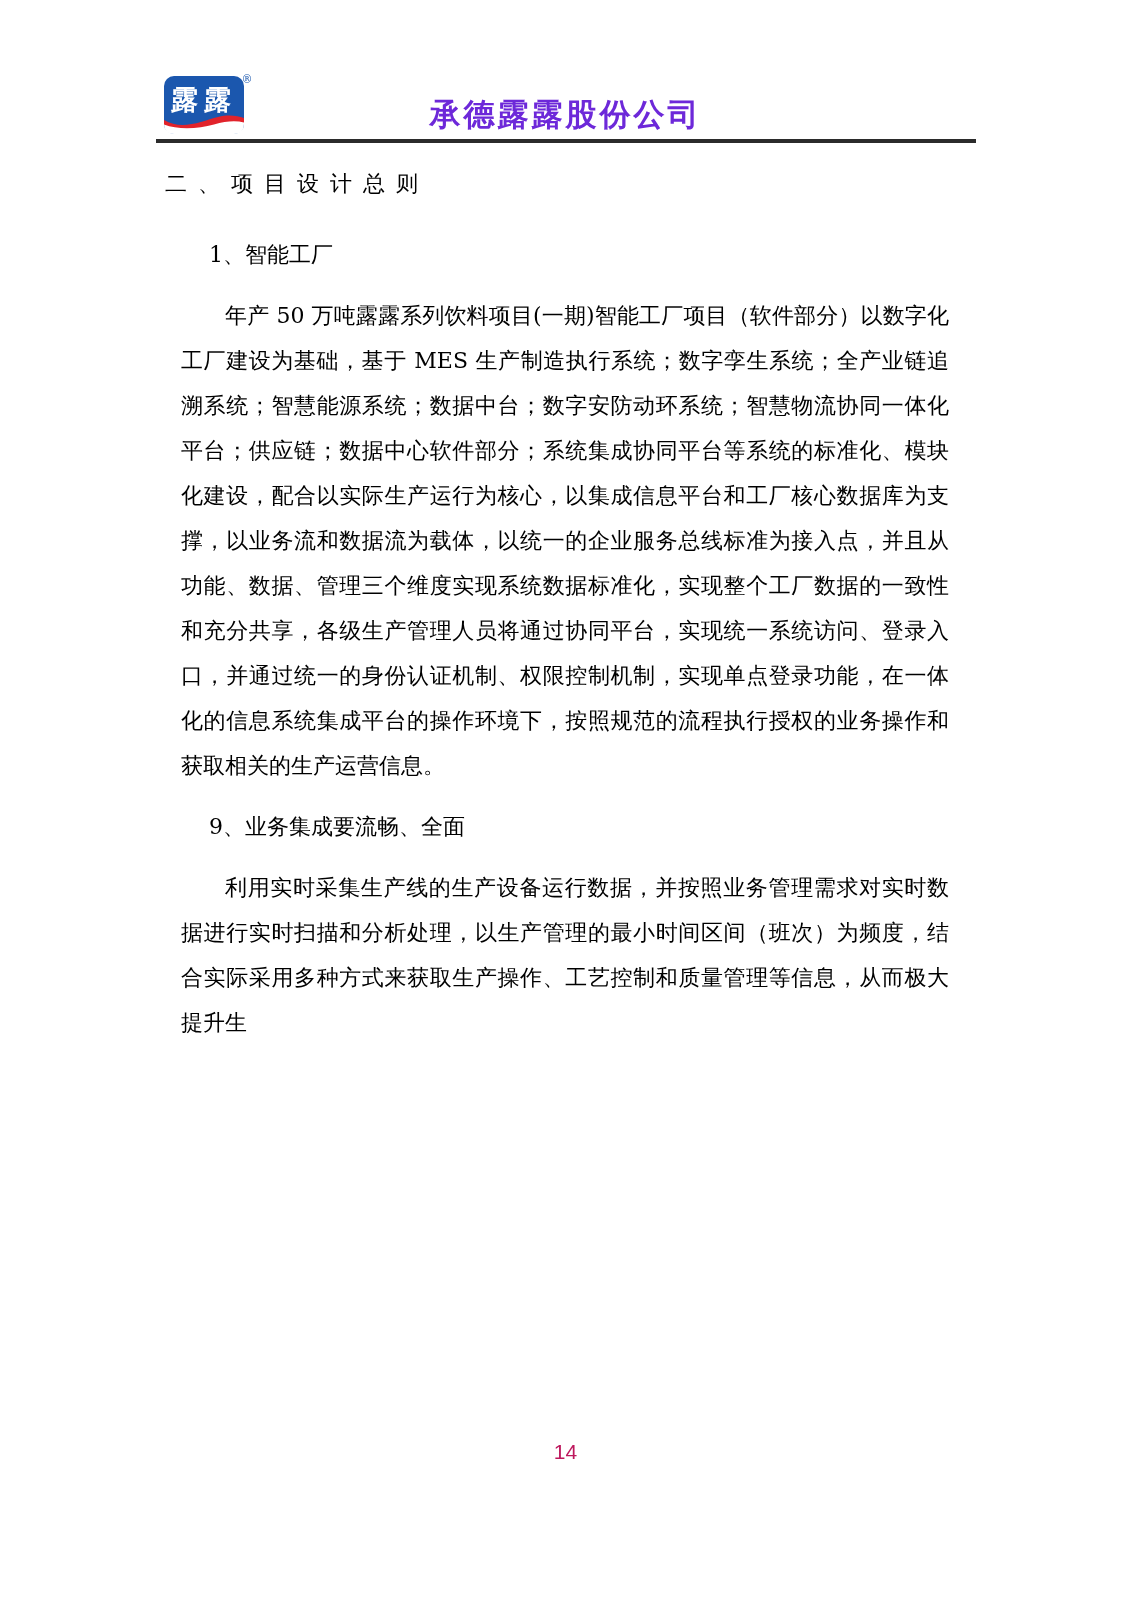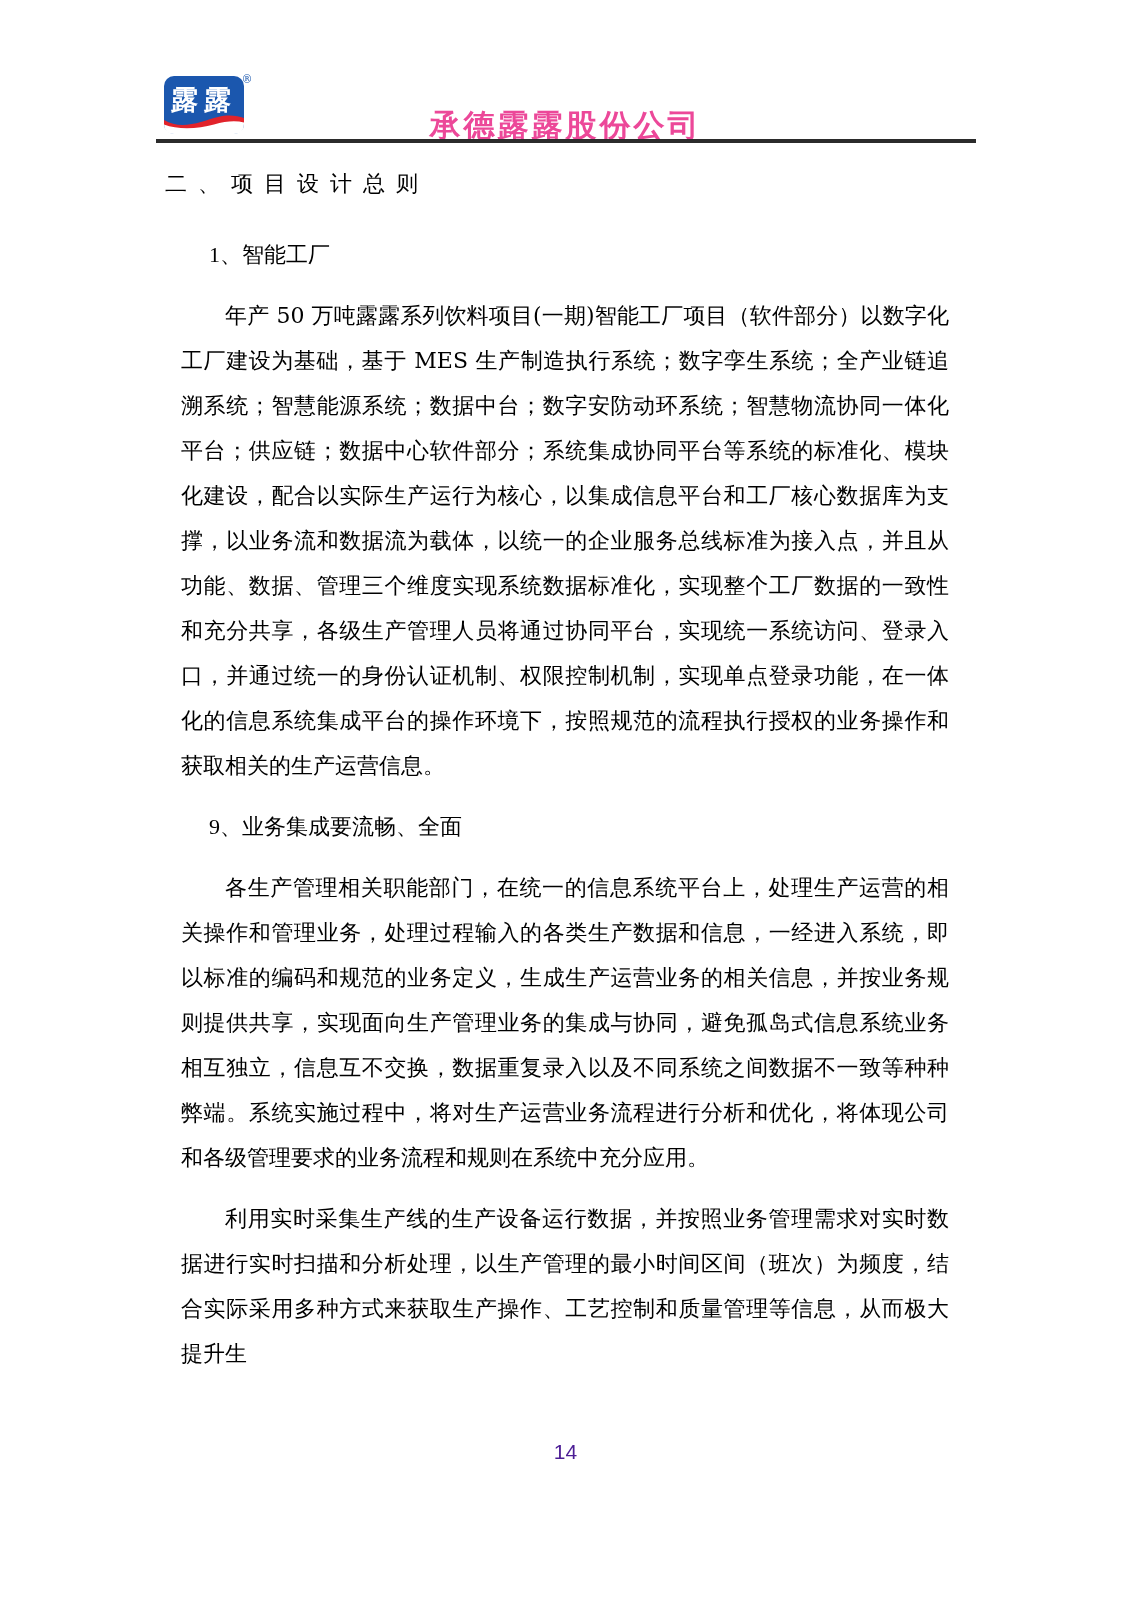--- a/index.html
+++ b/index.html
@@ -11,43 +11,42 @@
     font-family:"DejaVu Serif","Liberation Serif",serif;
     color:#000000;
   }
   
   .logo-wrap{position:absolute;left:162px;top:72px;width:92px;height:70px;}
   .company-title{
     position:absolute;top:94px;left:0;width:100%;
     text-align:center;
     font-family:"Liberation Sans","DejaVu Sans",sans-serif;
     font-weight:bold;font-size:31px;letter-spacing:3px;
-    color:#ec4899;
-    margin-top:11px;
+    color:#6d28d9;
   }
   .header-rule{
     position:absolute;top:139px;left:156px;width:820px;height:4px;
     background:#2b2b2b;
   }
   
   .content{
     position:absolute;left:165px;top:161px;width:800px;
     font-size:22px;line-height:45px;
     text-align:justify;
   }
   .para-first{line-height:50px;margin:0 0 22px 0;}
   .section-heading{letter-spacing:11px;margin:0 0 26px 0;}
-  .subheading{text-indent:2em;margin:0;font-family:Liberation Serif, serif;}
+  .subheading{text-indent:2em;margin:0;}
   .para{text-indent:2em;margin:16px;}
   
   .footer{
     position:absolute;top:1440px;left:0;width:100%;
     text-align:center;font-size:21px;
     font-family:"Liberation Sans","DejaVu Sans",sans-serif;
-    color:#4c1d95;
+    color:#be185d;
   }
 </style>
 </head>
 <body>
 
 <div class="page">
 
   <div class="logo-wrap">
     <svg width="92" height="70" viewBox="0 0 92 70">
       <rect x="2" y="4" width="80" height="58" rx="10" fill="#1b57ae"></rect>
@@ -59,19 +58,18 @@
   </div>
 
   <div class="company-title">承德露露股份公司</div>
   <div class="header-rule"></div>
 
   <div class="content">
     <p class="section-heading">二、项目设计总则</p>
     <p class="subheading">1、智能工厂</p>
     <p class="para">年产 50 万吨露露系列饮料项目(一期)智能工厂项目（软件部分）以数字化工厂建设为基础，基于 MES 生产制造执行系统；数字孪生系统；全产业链追溯系统；智慧能源系统；数据中台；数字安防动环系统；智慧物流协同一体化平台；供应链；数据中心软件部分；系统集成协同平台等系统的标准化、模块化建设，配合以实际生产运行为核心，以集成信息平台和工厂核心数据库为支撑，以业务流和数据流为载体，以统一的企业服务总线标准为接入点，并且从功能、数据、管理三个维度实现系统数据标准化，实现整个工厂数据的一致性和充分共享，各级生产管理人员将通过协同平台，实现统一系统访问、登录入口，并通过统一的身份认证机制、权限控制机制，实现单点登录功能，在一体化的信息系统集成平台的操作环境下，按照规范的流程执行授权的业务操作和获取相关的生产运营信息。</p>
     <p class="subheading">9、业务集成要流畅、全面</p>
-    <p class="para">各生产管理相关职能部门，在统一的信息系统平台上，处理生产运营的相关操作和管理业务，处理过程输入的各类生产数据和信息，一经进入系统，即以标准的编码和规范的业务定义，生成生产运营业务的相关信息，并按业务规则提供共享，实现面向生产管理业务的集成与协同，避免孤岛式信息系统业务相互独立，信息互不交换，数据重复录入以及不同系统之间数据不一致等种种弊端。系统实施过程中，将对生产运营业务流程进行分析和优化，将体现公司和各级管理要求的业务流程和规则在系统中充分应用。</p>
     <p class="para">利用实时采集生产线的生产设备运行数据，并按照业务管理需求对实时数据进行实时扫描和分析处理，以生产管理的最小时间区间（班次）为频度，结合实际采用多种方式来获取生产操作、工艺控制和质量管理等信息，从而极大提升生</p>
   </div>
 
   <div class="footer">14</div>
 
 </div>
 
 </body></html>

